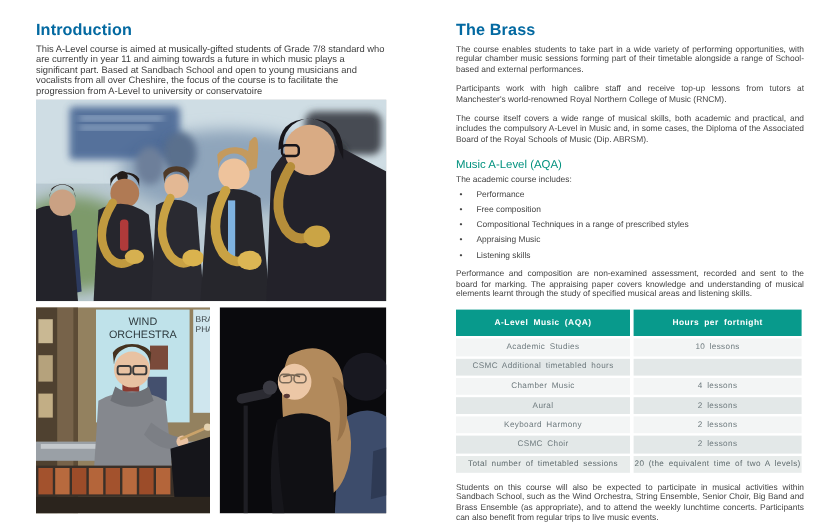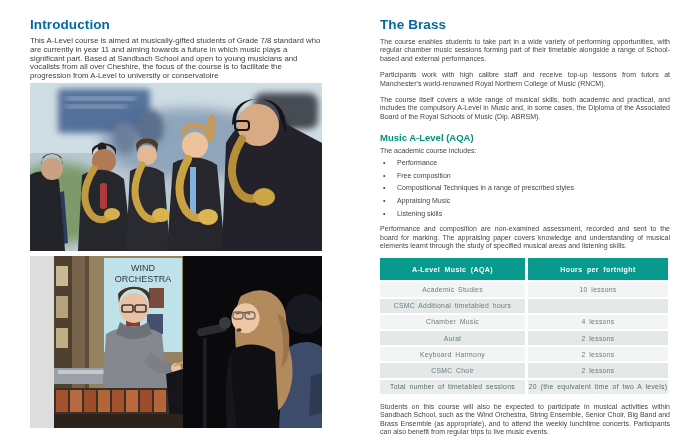--- a/index.html
+++ b/index.html
@@ -11,28 +11,28 @@
   .page{position:absolute;inset:0;}
 
   
   .col-left{position:absolute;left:30px;top:1px;width:292px;}
   .h-main{font-size:13.5px;font-weight:700;color:#0369a1;margin:16px 0 5px 0;letter-spacing:.1px;}
   .intro-par{font-size:7.8px;line-height:8.8px;color:#3c3c3c;margin:0;}
 
   .photo{position:absolute;overflow:hidden;background:#ddd;}
   .photo svg{display:block;width:100%;height:100%;}
   .photo-sax{left:30px;top:83px;width:292px;height:168px;}
-  .photo-perc{left:30px;top:256px;width:145px;height:172px;padding-left:24px;}
+  .photo-perc{left:30px;top:256px;width:145px;height:172px;}
   .photo-singer{left:183px;top:256px;width:139px;height:172px;}
 
   
   .col-right{position:absolute;left:380px;top:1px;width:290px;}
   .col-right .h-main{margin-bottom:6px;}
   .body-par{font-size:7px;line-height:8.4px;color:#454545;text-align:justify;margin:0 0 8px 0;}
-  .h-sub{font-size:9.5px;font-weight:700;color:#00917e;margin:11px 0 4px 0;}
+  .h-sub{font-size:9.5px;font-weight:400;color:#00917e;margin:11px 0 4px 0;}
   .list-intro{font-size:7px;color:#454545;margin:0 0 3px 0;}
   ul.bullets{list-style:none;margin:0 0 5px 0;padding:0;}
   ul.bullets li{font-size:7px;line-height:12.6px;color:#454545;position:relative;padding-left:17px;}
   ul.bullets li::before{content:"\2022";position:absolute;left:3px;color:#454545;}
 
   
   .ttable{width:288px;margin-top:4px;margin-bottom:9px;}
   .t-head{display:flex;gap:3px;margin-bottom:2px;}
   .t-th{background:#089a8c;color:#ffffff;font-size:7px;font-weight:700;
         height:22px;display:flex;align-items:center;justify-content:center;

